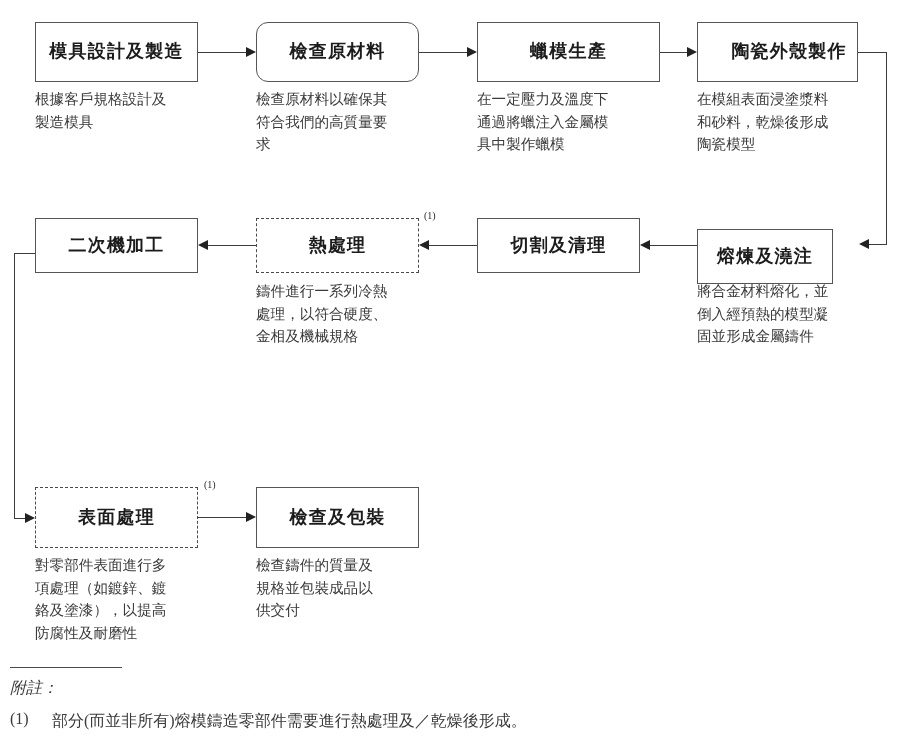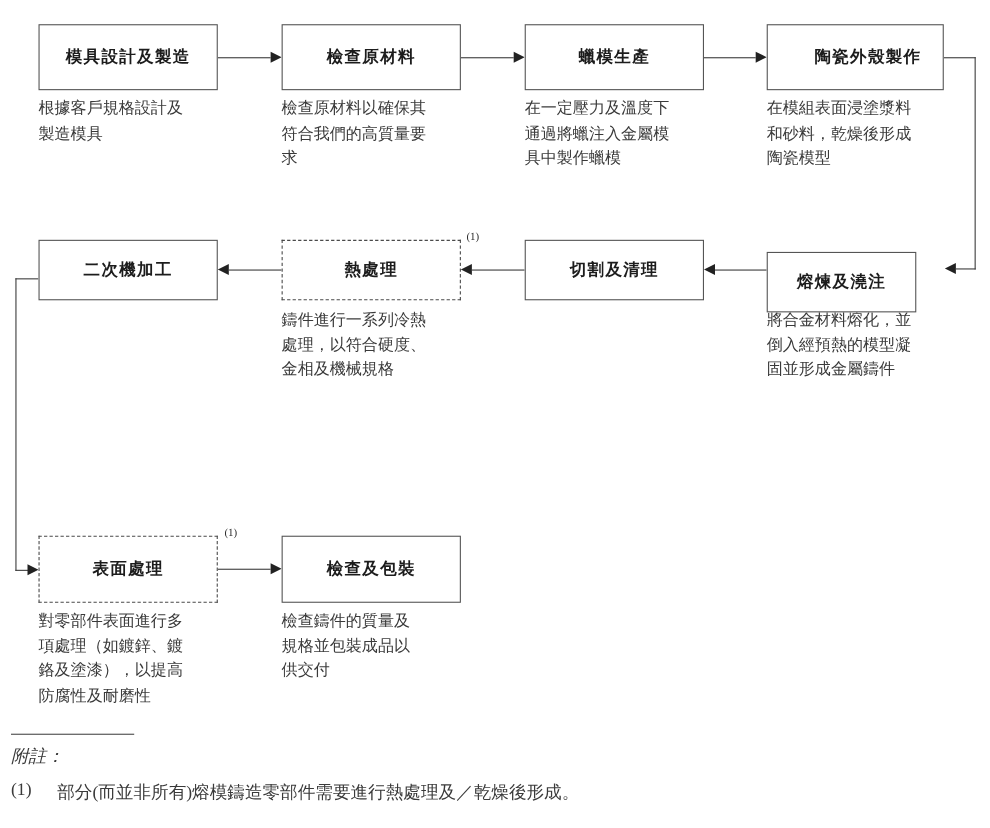--- a/index.html
+++ b/index.html
@@ -35,21 +35,21 @@
   }
   .node.solid {
     border: 1.6px solid #555555;
   }
   .node.dashed {
     border: 1.7px dashed #4a4a4a;
   }
   .node .node-title {
     font-family: "Liberation Sans", "DejaVu Sans", sans-serif;
     font-weight: bold;
-    font-size: 15px;
+    font-size: 18px;
     letter-spacing: 1.2px;
     color: #1c1c1c;
     line-height: 1.2;
     text-align: right;
     white-space: nowrap;
   }
 
   
   .fn-marker {
     position: absolute;
@@ -141,31 +141,31 @@
 
   <div class="node solid" style="left:35px; top:22px; width:163px; height:60px;">
     <span class="node-title">模具設計及製造</span>
   </div>
   <div class="desc" style="left:35px; top:88px; width:205px;">根據客戶規格設計及
 製造模具</div>
 
   <div class="conn h" style="left:198px; top:51.5px; width:48px;"></div>
   <div class="arrow right" style="left:246px; top:47px;"></div>
 
-  <div class="node solid" style="left:256px; top:22px; width:163px; height:60px;">
+  <div class="node solid" style="left:256px; top:22px; width:163px; height:60px;border-radius:12px;">
     <span class="node-title">檢查原材料</span>
   </div>
   <div class="desc" style="left:256px; top:88px; width:205px;">檢查原材料以確保其
 符合我們的高質量要
 求</div>
 
   <div class="conn h" style="left:419px; top:51.5px; width:48px;"></div>
   <div class="arrow right" style="left:467px; top:47px;"></div>
 
-  <div class="node solid" style="left:477px; top:22px; width:163px; height:60px;">
+  <div class="node solid" style="left:477px; top:22px; width:183px; height:60px;">
     <span class="node-title">蠟模生產</span>
   </div>
   <div class="desc" style="left:477px; top:88px; width:205px;">在一定壓力及溫度下
 通過將蠟注入金屬模
 具中製作蠟模</div>
 
   <div class="conn h" style="left:640px; top:51.5px; width:47px;"></div>
   <div class="arrow right" style="left:687px; top:47px;"></div>
 
   <div class="node solid" style="left:697px; top:22px; width:161px; height:60px;padding-left:23px;">

